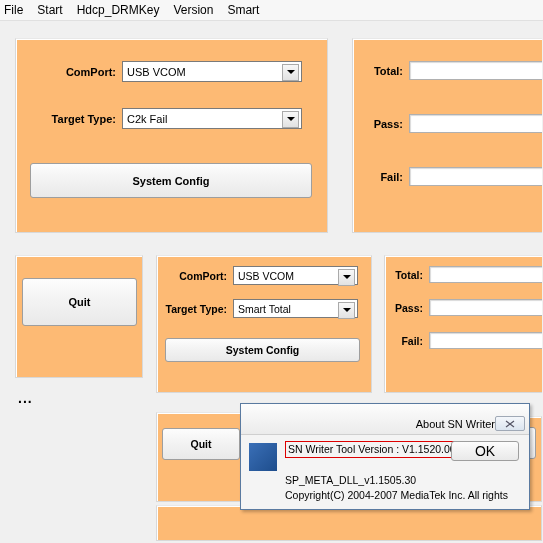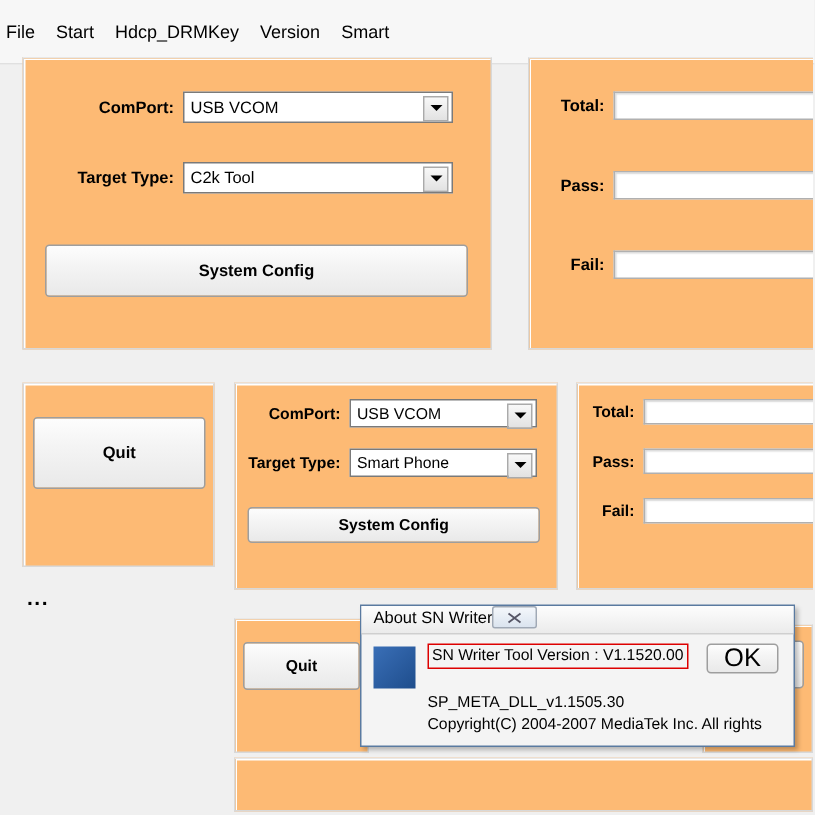--- a/index.html
+++ b/index.html
@@ -8,21 +8,21 @@
   font-size: 11px;
   background: #f0f0f0;
   width: 543px;
   height: 543px;
   overflow: hidden;
   position: relative;
 }
 .menubar {
   display: flex;
   gap: 14px;
-  padding: 14px 4px;
+  padding: 3px 4px;
   background: #f7f7f7;
   border-bottom: 1px solid #e0e0e0;
   font-size: 12px;
 }
 .menubar span { cursor: default; }
 .panel {
   position: absolute;
   border: 1px solid #d8d8d8;
   border-top-color: #e8e8e8;
   box-shadow: inset 1px 1px 0 #fff;
@@ -87,23 +87,23 @@
 
 
 .dialog {
   position: absolute;
   border: 1px solid #5a7aa0;
   background: #f4f4f4;
   box-shadow: 2px 2px 3px rgba(0,0,0,.25);
 }
 .dialog-title {
   display: flex;
-  justify-content: flex-start;
+  justify-content: flex-end;
   align-items: center;
-  padding: 0 4px 3px 8px;
+  padding: 12px 4px 3px 8px;
   background: linear-gradient(#fdfdfd,#ebebeb);
   border-bottom: 1px solid #cfcfcf;
   font-size: 11px;
 }
 .close-x {
   border: 1px solid #a0a9b6;
   border-radius: 2px;
   width: 30px; height: 15px;
   background: linear-gradient(#f4f7fb,#dbe4ef);
   display: flex; align-items: center; justify-content: center;
@@ -114,22 +114,22 @@
   width: 28px; height: 28px;
   background: linear-gradient(135deg,#3a6fb7,#1e4d8c);
   margin: 2px 8px 0 2px;
   flex-shrink: 0;
 }
 .dialog-text { font-size: 10.5px; line-height: 15px; }
 .red-box { border: 1.5px solid #d00; padding: 0 2px; display: inline-block; }
 .ok-btn {
   position: absolute;
   right: 10px; top: 6px;
-  width: 48px; height: 20px;
-  font-size: 17px;
+  width: 68px; height: 20px;
+  font-size: 14px;
 }
 </style>
 </head>
 <body>
 
 <div class="menubar">
   <span>File</span>
   <span>Start</span>
   <span>Hdcp_DRMKey</span>
   <span>Version</span>
@@ -139,21 +139,21 @@
 <div class="panel" style="left:15px; top:38px; width:313px; height:195px; padding:22px 14px 10px 14px;">
   <div class="row">
     <label style="width:92px;">ComPort:</label>
     <div class="dropdown" style="width:180px;">
       <span>USB VCOM</span>
     </div>
   </div>
   <div class="row" style="margin-top:26px;">
     <label style="width:92px;">Target Type:</label>
     <div class="dropdown" style="width:180px;">
-      <span>C2k Tool</span>
+      <span>C2k Fail</span>
     </div>
   </div>
   <div class="btn" style="width:282px; height:35px; margin-top:34px; font-weight:bold;">System Config</div>
 </div>
 
 <div class="panel" style="left:352px; top:38px; width:190px; height:195px; padding:22px 0 10px 14px; border-right:none;">
   <div class="stat-row" style="margin-top:0;">
     <label style="width:42px;">Total:</label>
     <div class="stat-field"></div>
   </div>
@@ -174,21 +174,21 @@
 <div class="panel" style="left:156px; top:255px; width:216px; height:138px; padding:10px 8px;">
   <div class="row" style="margin-bottom:10px;">
     <label style="width:68px; font-size:10.5px;">ComPort:</label>
     <div class="dropdown" style="width:125px; height:19px; font-size:10.5px;">
       <span>USB VCOM</span>
     </div>
   </div>
   <div class="row" style="margin-bottom:10px; margin-top:14px;">
     <label style="width:68px; font-size:10.5px;">Target Type:</label>
     <div class="dropdown" style="width:125px; height:19px; font-size:10.5px;">
-      <span>Smart Phone</span>
+      <span>Smart Total</span>
     </div>
   </div>
   <div class="btn" style="width:195px; height:24px; margin-top:20px; font-weight:bold; font-size:10.5px;">System Config</div>
 </div>
 
 <div class="panel" style="left:384px; top:255px; width:158px; height:138px; padding:10px 0 6px 8px; border-right:none;">
   <div class="stat-row" style="margin-bottom:14px;">
     <label style="width:36px; font-size:10.5px;">Total:</label>
     <div class="stat-field" style="height:17px;"></div>
   </div>

